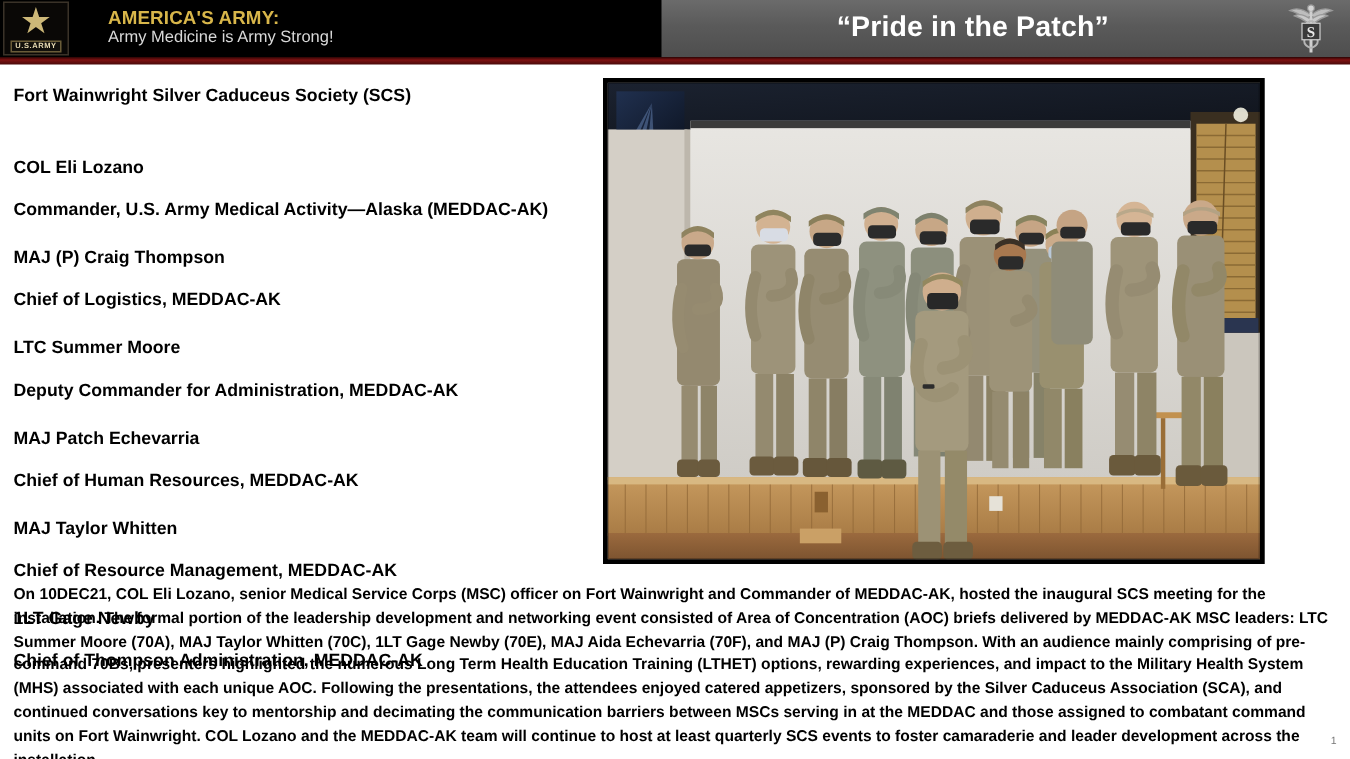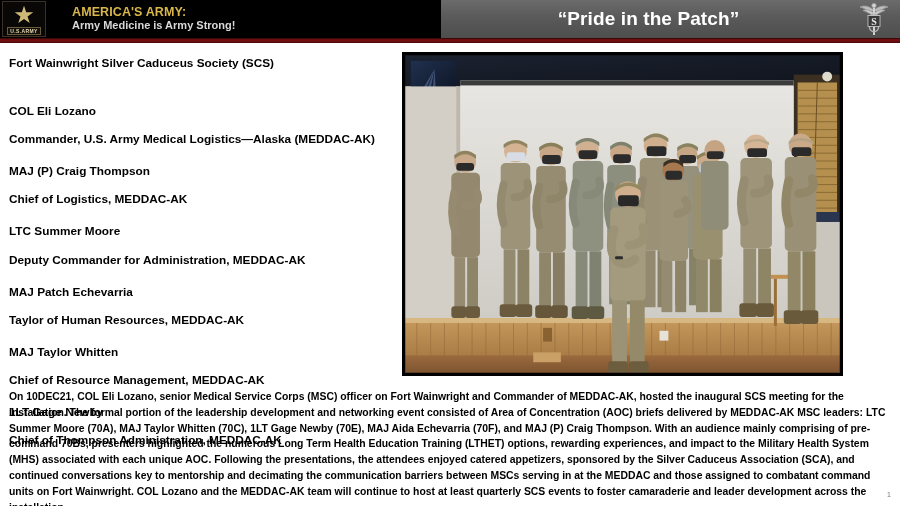--- a/index.html
+++ b/index.html
@@ -78,21 +78,21 @@
   #brand-line-1 {
     color: #d8b64a;
     font-size: 12.5px;
     font-weight: bold;
     letter-spacing: .1px;
     display: block;
   }
   #brand-line-2 {
     color: #d8d8d8;
     font-size: 11px;
-    font-weight: bold;
+    font-weight: normal;
     display: block;
     margin-top: 1px;
     text-align: center;
   }
 
   #header-right {
     flex: 1 1 auto;
     height: 38px;
     background: linear-gradient(to bottom, #6b6b6b 0%, #5a5a5a 45%, #4e4e4e 100%);
     display: flex;
@@ -232,36 +232,36 @@
     </div>
   </div>
 
   <div id="header-rule"></div>
 
   <div id="roster">
     <div class="roster-heading">Fort Wainwright Silver Caduceus Society (SCS)</div>
 
     <div class="roster-entry">
       <span class="entry-name">COL Eli Lozano</span>
-      <span class="entry-role">Commander, U.S. Army Medical Logistics—Alaska (MEDDAC-AK)</span>
+      <span class="entry-role">Commander, U.S. Army Medical Activity—Alaska (MEDDAC-AK)</span>
     </div>
 
     <div class="roster-entry">
       <span class="entry-name">MAJ (P) Craig Thompson</span>
       <span class="entry-role">Chief of Logistics, MEDDAC-AK</span>
     </div>
 
     <div class="roster-entry">
       <span class="entry-name">LTC Summer Moore</span>
       <span class="entry-role">Deputy Commander for Administration, MEDDAC-AK</span>
     </div>
 
     <div class="roster-entry">
       <span class="entry-name">MAJ Patch Echevarria</span>
-      <span class="entry-role">Taylor of Human Resources, MEDDAC-AK</span>
+      <span class="entry-role">Chief of Human Resources, MEDDAC-AK</span>
     </div>
 
     <div class="roster-entry">
       <span class="entry-name">MAJ Taylor Whitten</span>
       <span class="entry-role">Chief of Resource Management, MEDDAC-AK</span>
     </div>
 
     <div class="roster-entry">
       <span class="entry-name">1LT Gage Newby</span>
       <span class="entry-role">Chief of Thompson Administration, MEDDAC-AK</span>

